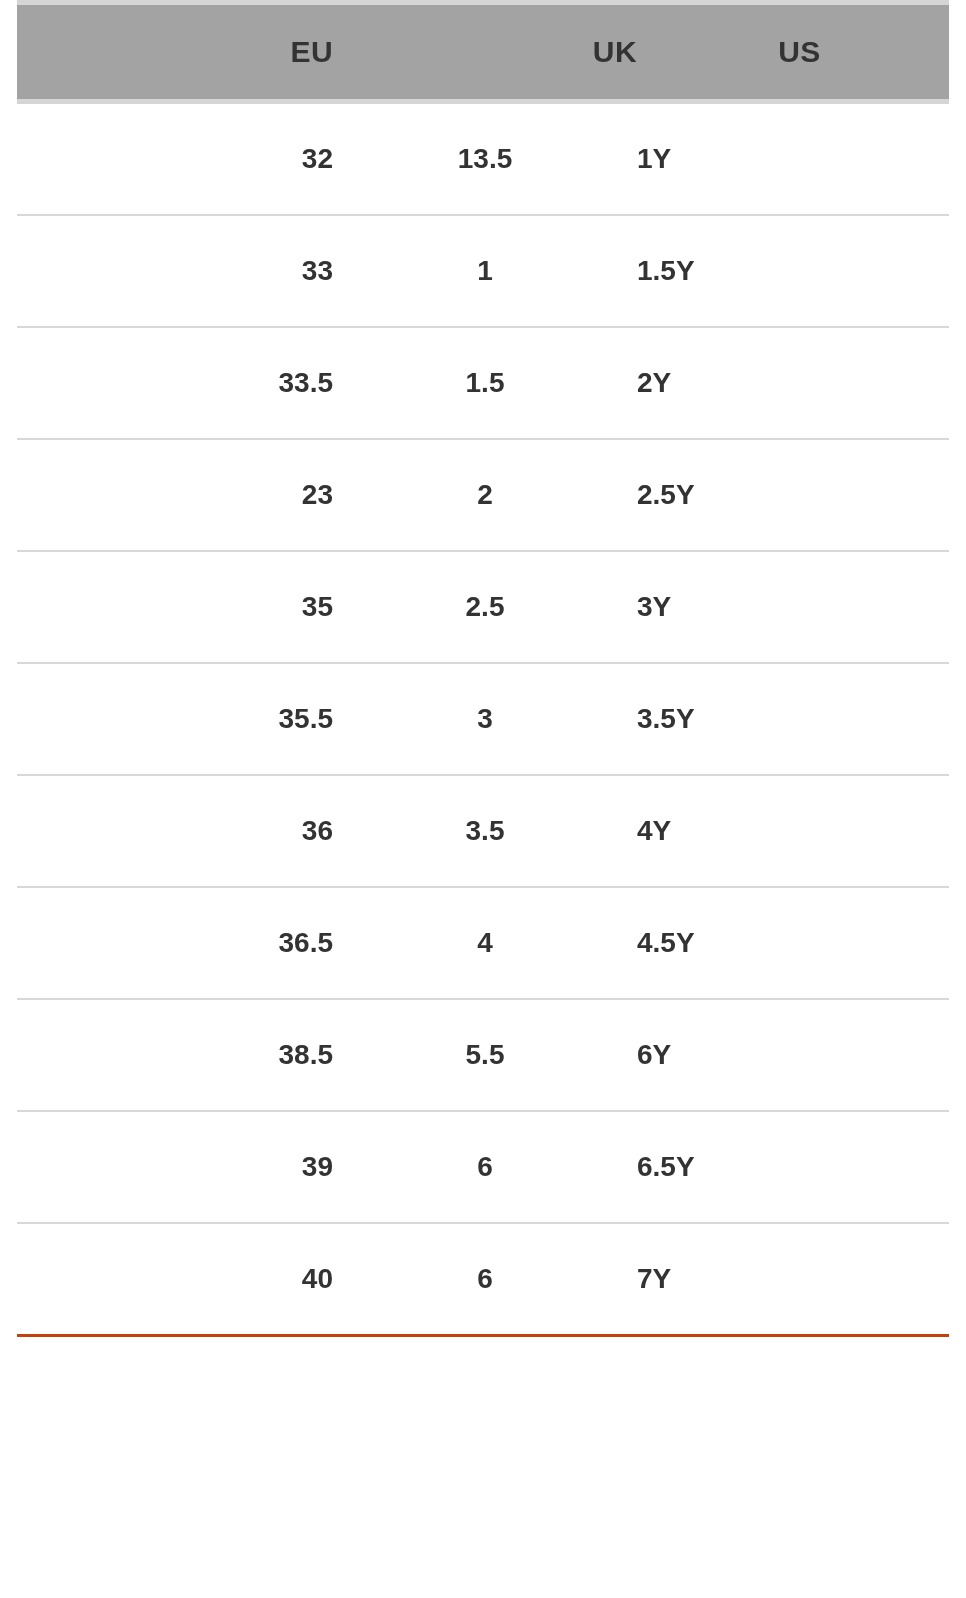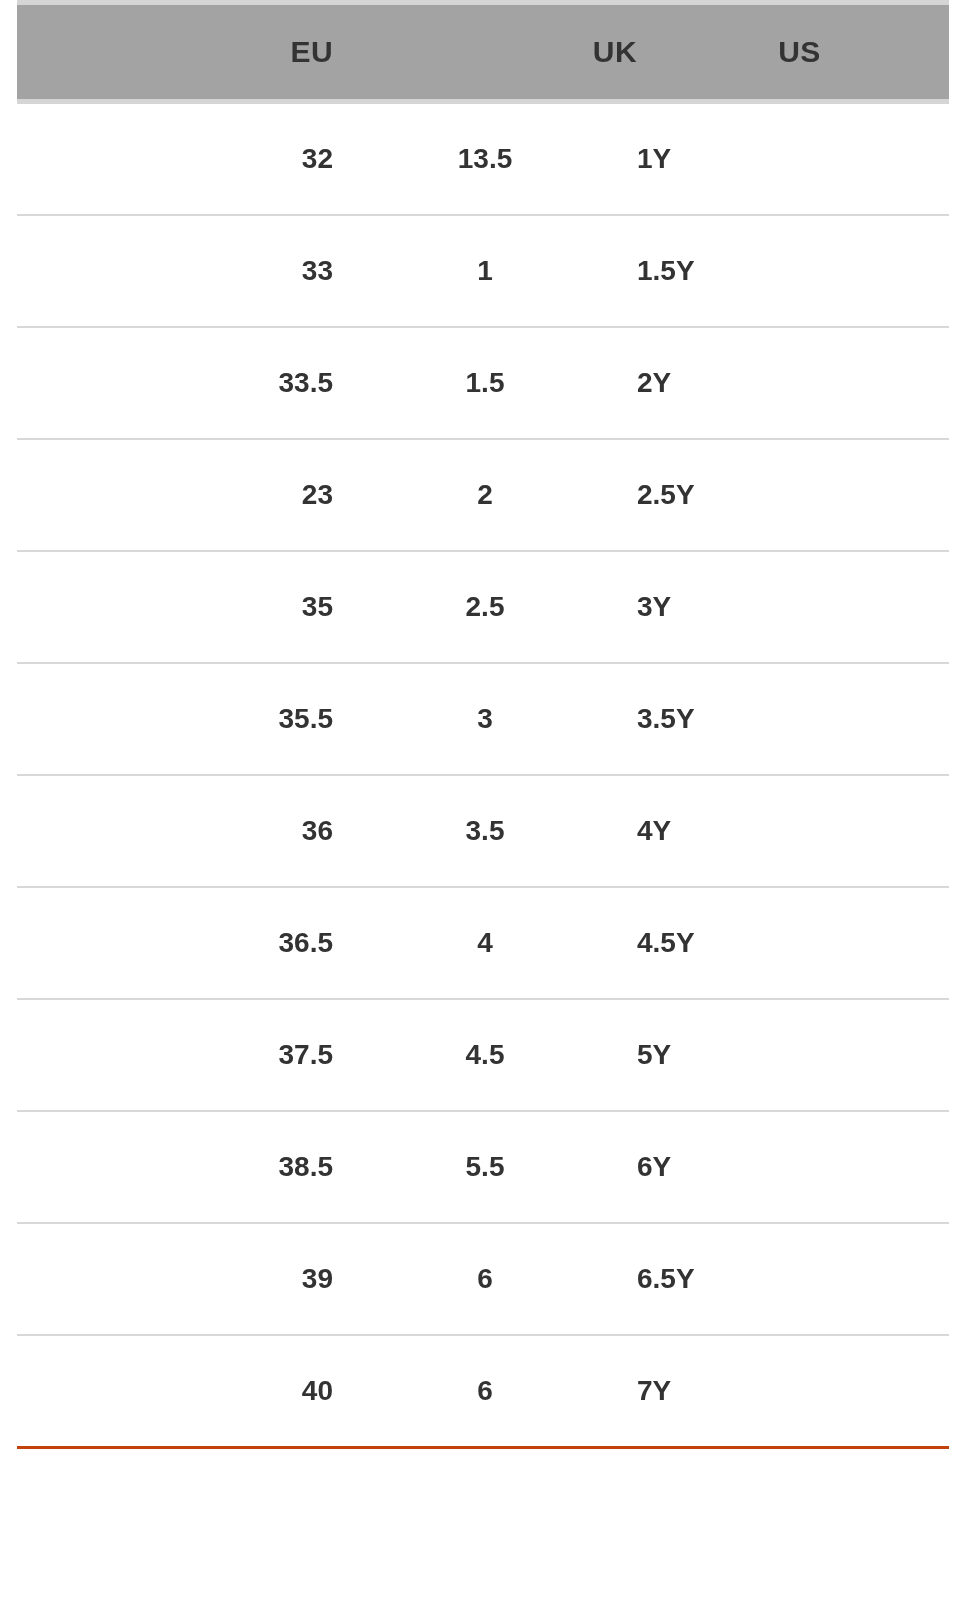--- a/index.html
+++ b/index.html
@@ -126,25 +126,20 @@
           <td class="cell-eu">36</td>
           <td class="cell-uk">3.5</td>
           <td class="cell-us">4Y</td>
         </tr>
         <tr class="data-row">
           <td class="cell-eu">36.5</td>
           <td class="cell-uk">4</td>
           <td class="cell-us">4.5Y</td>
         </tr>
         <tr class="data-row">
-          <td class="cell-eu">37.5</td>
-          <td class="cell-uk">4.5</td>
-          <td class="cell-us">5Y</td>
-        </tr>
-        <tr class="data-row">
           <td class="cell-eu">38.5</td>
           <td class="cell-uk">5.5</td>
           <td class="cell-us">6Y</td>
         </tr>
         <tr class="data-row">
           <td class="cell-eu">39</td>
           <td class="cell-uk">6</td>
           <td class="cell-us">6.5Y</td>
         </tr>
         <tr class="data-row">

